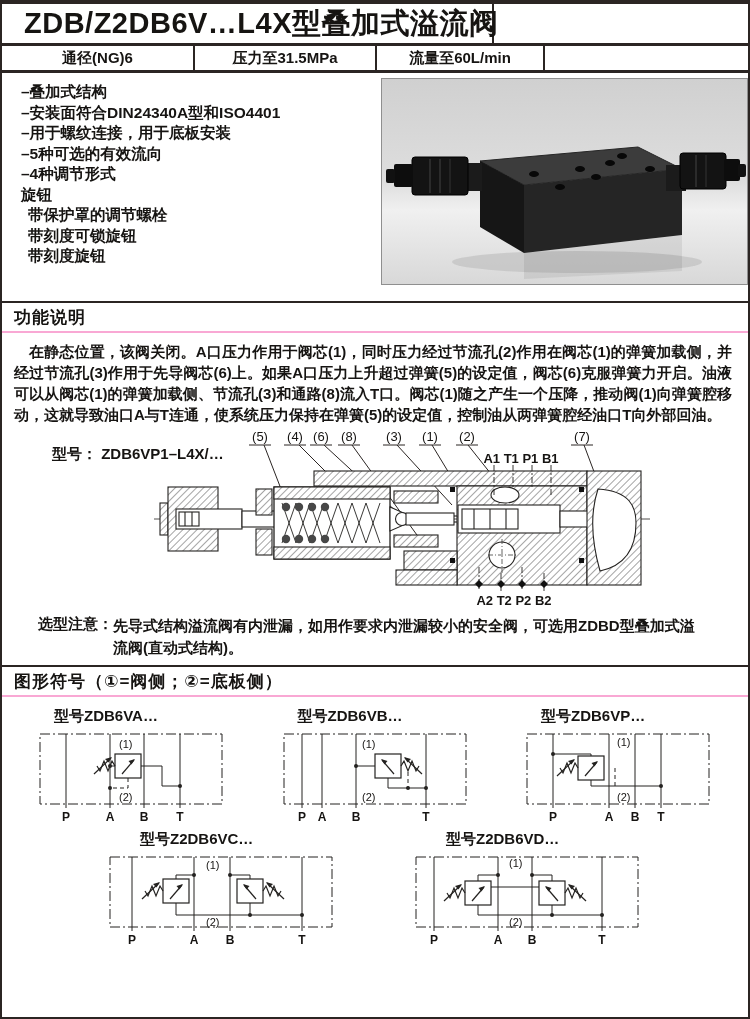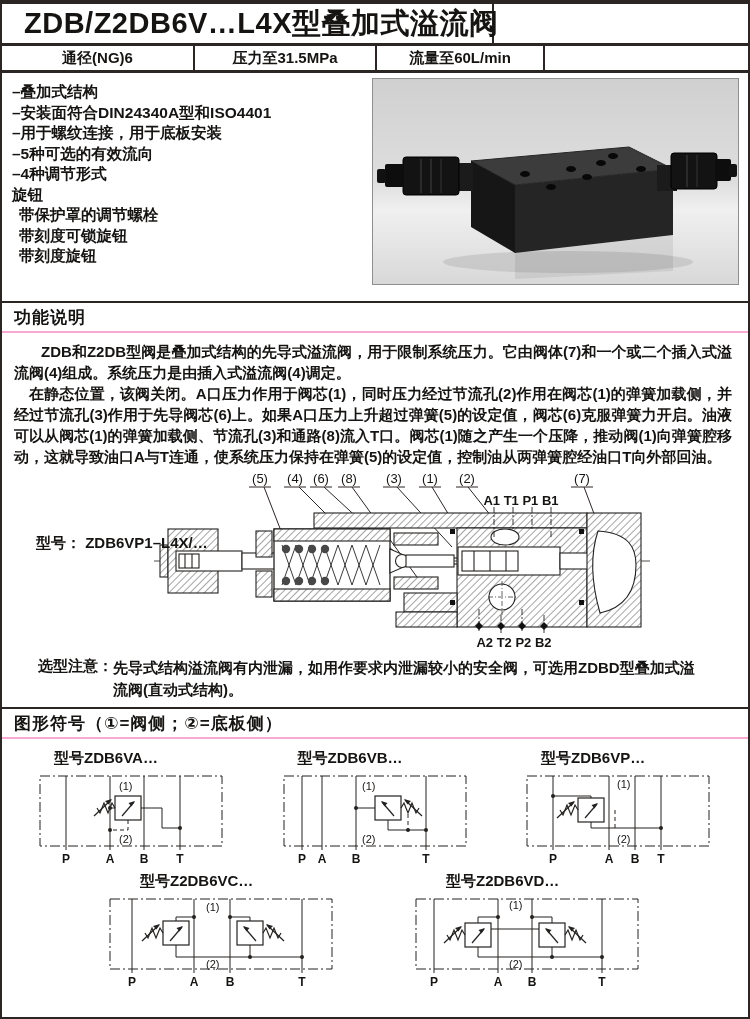--- a/index.html
+++ b/index.html
@@ -13,34 +13,34 @@
   
   .hdr-top { display:flex; border-bottom:3px solid #2b2523; height:42px; }
   .hdr-title-cell { width:492px; border-right:2px solid #2b2523; display:flex; align-items:center; padding-left:22px; }
   .hdr-title { font-size:29px; font-weight:bold; letter-spacing:0.5px; white-space:nowrap; }
   .hdr-empty { flex:1; }
   .hdr-specs { display:flex; border-bottom:3px solid #2b2523; height:27px; }
   .spec-cell { border-right:2px solid #2b2523; display:flex; align-items:center; justify-content:center; font-size:15px; font-weight:bold; }
   .spec-cell.c1 { width:193px; } .spec-cell.c2 { width:182px; } .spec-cell.c3 { width:168px; }
   .hdr-specs .hdr-empty { border-right:none; }
   
-  .feat-row { display:flex; height:228px; }
+  .feat-row { display:flex; height:228px;justify-content:flex-end; }
   .feat-list { width:370px; padding:9px 0 0 10px; list-style:none; }
   .feat-list li { font-size:15.5px; font-weight:600; line-height:20.5px; white-space:nowrap; }
   .feat-list li:nth-child(n+7) { padding-left:7px; }
   .photo-box { width:367px; height:207px; margin-top:5px; border:1px solid #8f8f8f; }
   
   .bar { border-top:2px solid #2b2523; border-bottom:2px solid #f9a8d4; height:32px; display:flex; align-items:center; padding-left:12px; font-size:17px; font-weight:bold; letter-spacing:1px; }
   
   .fn-body { padding:8px 16px 2px 12px; }
   .fn-body p { font-size:15px; font-weight:600; line-height:21px; text-align:justify; }
   .fn-body p.p1 { text-indent:1.8em; }
   .fn-body p.p2 { text-indent:1em; }
   .diagram-wrap { position:relative; }
-  .model-line { position:absolute; top:18px; left:34px; font-size:15px; font-weight:600; white-space:nowrap;margin-top:47px; }
+  .model-line { position:absolute; top:18px; left:50px; font-size:15px; font-weight:600; white-space:nowrap; }
   .note-row { display:flex; padding:2px 20px 6px 36px; }
   .note-label { font-size:15px; font-weight:600; white-space:nowrap; }
   .note-text { font-size:15px; font-weight:600; width:586px; line-height:22px; }
   
   .sym-row1 { display:flex; justify-content:space-between; padding:10px 22px 0 22px; }
   .sym-row2 { display:flex; justify-content:center; gap:46px; padding-top:2px;align-items:flex-end; }
   .sym-block { display:flex; flex-direction:column; }
   .sym-label { font-size:15px; font-weight:600; margin:0 0 2px 30px; }
   .sym-row2 .sym-label { margin-left:48px; }
   svg text { font-family:"Liberation Sans","DejaVu Sans",sans-serif; }
@@ -125,21 +125,20 @@
           <rect x="342" y="80" width="16" height="22" rx="2" fill="#0d0d0d"></rect>
           <rect x="356" y="85" width="8" height="13" rx="2" fill="#111"></rect>
         </g>
         <polygon points="142,174 300,156 300,192 142,200" fill="#000" opacity="0.07"></polygon>
       </svg>
     </div>
   </div>
 
   <div class="bar">功能说明</div>
   <div class="fn-body">
-    <p class="p1">ZDB和Z2DB型阀是叠加式结构的先导式溢流阀，用于限制系统压力。它由阀体(7)和一个或二个插入式溢流阀(4)组成。系统压力是由插入式溢流阀(4)调定。</p>
     <p class="p2">在静态位置，该阀关闭。A口压力作用于阀芯(1)，同时压力经过节流孔(2)作用在阀芯(1)的弹簧加载侧，并经过节流孔(3)作用于先导阀芯(6)上。如果A口压力上升超过弹簧(5)的设定值，阀芯(6)克服弹簧力开启。油液可以从阀芯(1)的弹簧加载侧、节流孔(3)和通路(8)流入T口。阀芯(1)随之产生一个压降，推动阀(1)向弹簧腔移动，这就导致油口A与T连通，使系统压力保持在弹簧(5)的设定值，控制油从两弹簧腔经油口T向外部回油。</p>
   </div>
 
   <div class="diagram-wrap">
     <div class="model-line">
       <span>型号：</span>
       <span>ZDB6VP1–L4X/…</span>
     </div>
     <svg width="746" height="182" viewBox="0 0 746 182">
       <defs>

